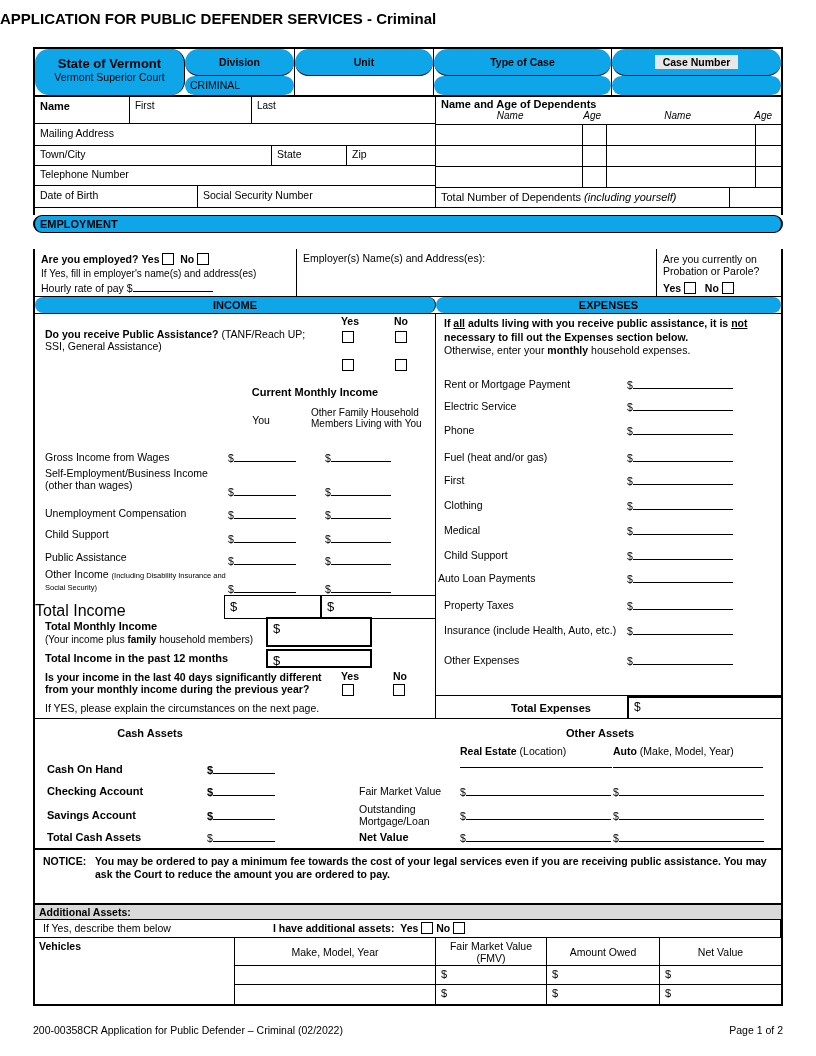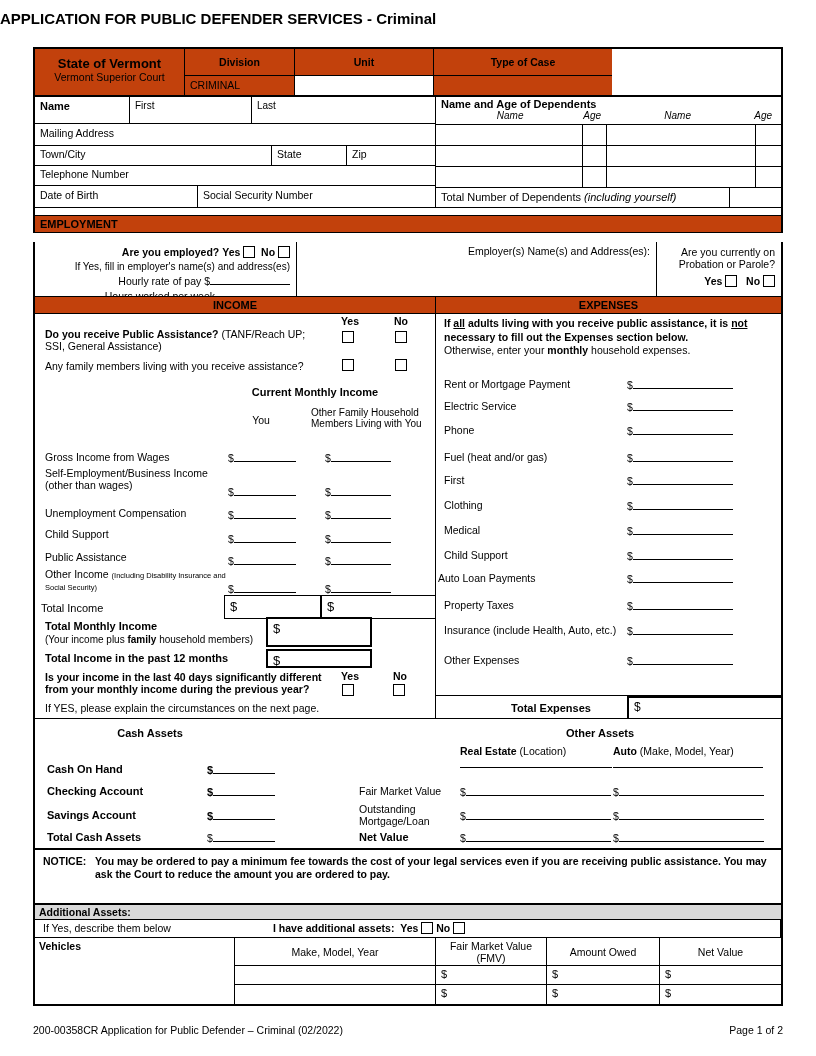--- a/index.html
+++ b/index.html
@@ -4,21 +4,21 @@
 <style>
   * { box-sizing: border-box; margin: 0; padding: 0; }
   body { background: #fff; }
   .page { position: relative; width: 816px; height: 1056px; background: #fff;
           font-family: "Liberation Sans", sans-serif; font-size: 10.5px; color: #000; overflow: hidden; }
   .b { font-weight: bold; }
   .i { font-style: italic; }
   .u { text-decoration: underline; }
   .small { font-size: 10px; }
   .tiny { font-size: 7.5px; }
-  .gray { background: #c2410c; }
+  .gray { background: #0ea5e9; border-radius: 14px; }
   .band { position: absolute; left: 33px; width: 750px; border-left: 2px solid #000; border-right: 2px solid #000; }
   .abs { position: absolute; }
   .cb { display: inline-block; width: 12px; height: 12px; border: 1px solid #000; background: #fff; vertical-align: -2px; }
   .wl { display: inline-block; border-bottom: 1px solid #000; height: 11px; }
   .dline { position: absolute; white-space: nowrap; }
   .ctr { text-align: center; }
   
   .hdr { top: 47px; height: 50px; border-top: 2px solid #000; border-bottom: 2px solid #000; display: flex; }
   .hcol { height: 100%; border-right: 1px solid #000; }
   .hcol:last-child { border-right: none; }
@@ -33,21 +33,21 @@
   .pc:last-child { border-right: none; }
   .pright { width: 345px; }
   .dep-hdr { height: 27px; padding: 1px 5px 0 5px; }
   .dep-cols { display: flex; font-style: italic; font-size: 10px; }
   .dep-row { display: flex; height: 21px; }
   .dep-row > div { border-top: 1px solid #000; }
   .dep-row > div + div { border-left: 1px solid #000; }
   .dep-total { display: flex; height: 21px; border-top: 1px solid #000; }
   
   .empbar { top: 215px; height: 18px; border-top: 1px solid #000; border-bottom: 1px solid #000; font-weight: bold; font-size: 11px; padding: 2px 0 0 5px; }
-  .emp { top: 242px; height: 63px; display: flex; text-align: right; }
+  .emp { top: 249px; height: 63px; display: flex; }
   .emp > div { border-right: 1px solid #000; }
   .emp > div:last-child { border-right: none; }
   
   .secbar { top: 296px; height: 18px; border-top: 1px solid #000; border-bottom: 1px solid #000; display: flex; font-weight: bold; font-size: 11px; }
   
   .cols { top: 314px; height: 404px; display: flex; }
   .inc { width: 401px; border-right: 1px solid #000; position: relative; }
   .exp { width: 345px; position: relative; }
   .box1 { position: absolute; border: 1px solid #000; font-size: 13px; padding: 3px 5px; }
   .box2 { position: absolute; border: 2px solid #000; font-size: 13px; padding: 2px 5px; }
@@ -85,20 +85,26 @@
       <div class="hcell-bot gray" style="padding:3px 0 0 5px">CRIMINAL</div>
     </div>
     <div class="hcol" style="width:139px">
       <div class="hcell-top gray b">Unit</div>
       <div class="hcell-bot" style="background:#fff"></div>
     </div>
     <div class="hcol" style="width:178px">
       <div class="hcell-top gray b">Type of Case</div>
       <div class="hcell-bot gray"></div>
     </div>
+    <div class="hcol" style="width:169px">
+      <div class="hcell-top gray">
+          <span style="background:#e8e8e8;padding:1px 8px" class="b">Case Number</span>
+        </div>
+      <div class="hcell-bot gray"></div>
+    </div>
   </div>
 
   <div class="band personal">
     <div class="pleft">
       <div class="prow" style="height:27px">
         <div class="pc" style="width:95px;padding:3px 5px"><span class="b" style="font-size:11px">Name</span></div>
         <div class="pc" style="width:122px;padding:2px 5px"><span class="small">First</span></div>
         <div class="pc" style="flex:1;padding:2px 5px"><span class="small">Last</span></div>
       </div>
       <div class="prow" style="height:22px">
@@ -174,21 +180,20 @@
     <div class="gray ctr" style="width:345px;padding-top:2px">EXPENSES</div>
   </div>
 
   <div class="band cols">
     <div class="inc">
       <div class="abs b ctr" style="left:297px;top:1px;width:36px">Yes</div>
       <div class="abs b ctr" style="left:352px;top:1px;width:28px">No</div>
       <div class="abs" style="left:10px;top:14px;width:280px"><span class="b">Do you receive Public Assistance?</span> <span>(TANF/Reach UP; SSI, General Assistance)</span></div>
       <span class="cb abs" style="left:307px;top:17px"></span>
       <span class="cb abs" style="left:360px;top:17px"></span>
-      <div class="abs" style="left:10px;top:46px;width:290px">Any family members living with you receive assistance?</div>
       <span class="cb abs" style="left:307px;top:45px"></span>
       <span class="cb abs" style="left:360px;top:45px"></span>
       <div class="abs b ctr" style="left:200px;top:72px;width:160px;font-size:11px">Current Monthly Income</div>
       <div class="abs ctr" style="left:196px;top:100px;width:60px">You</div>
       <div class="abs small" style="left:276px;top:93px;width:112px">Other Family Household Members Living with You</div>
 
       <div class="abs" style="left:10px;top:137px;width:180px">Gross Income from Wages</div>
       <div class="dline" style="left:193px;top:137px"><span>$</span><span class="wl" style="width:62px"></span></div>
       <div class="dline" style="left:290px;top:137px"><span>$</span><span class="wl" style="width:60px"></span></div>
 
@@ -205,21 +210,21 @@
       <div class="dline" style="left:290px;top:218px"><span>$</span><span class="wl" style="width:60px"></span></div>
 
       <div class="abs" style="left:10px;top:237px;width:180px">Public Assistance</div>
       <div class="dline" style="left:193px;top:240px"><span>$</span><span class="wl" style="width:62px"></span></div>
       <div class="dline" style="left:290px;top:240px"><span>$</span><span class="wl" style="width:60px"></span></div>
 
       <div class="abs" style="left:10px;top:254px;width:185px"><span>Other Income</span> <span class="tiny">(Including Disability Insurance and Social Security)</span></div>
       <div class="dline" style="left:193px;top:268px"><span>$</span><span class="wl" style="width:62px"></span></div>
       <div class="dline" style="left:290px;top:268px"><span>$</span><span class="wl" style="width:60px"></span></div>
 
-      <div class="abs" style="left:6px;top:288px;font-size:11px">Total Income</div>
+      <div class="abs" style="left:0;top:288px;font-size:16px">Total Income</div>
       <div class="box1" style="left:189px;top:281px;width:97px;height:24px"><span>$</span></div>
       <div class="box1" style="left:286px;top:281px;width:115px;height:24px"><span>$</span></div>
 
       <div class="abs b" style="left:10px;top:306px;font-size:11px">Total Monthly Income</div>
       <div class="abs small" style="left:10px;top:320px"><span>(Your income plus </span><span class="b">family</span><span> household members)</span></div>
       <div class="box2" style="left:231px;top:303px;width:106px;height:30px"><span>$</span></div>
       <div class="abs b" style="left:10px;top:338px;font-size:11px">Total Income in the past 12 months</div>
       <div class="box2" style="left:231px;top:335px;width:106px;height:19px"><span>$</span></div>
 
       <div class="abs b" style="left:10px;top:357px;width:285px">Is your income in the last 40 days significantly different from your monthly income during the previous year?</div>

